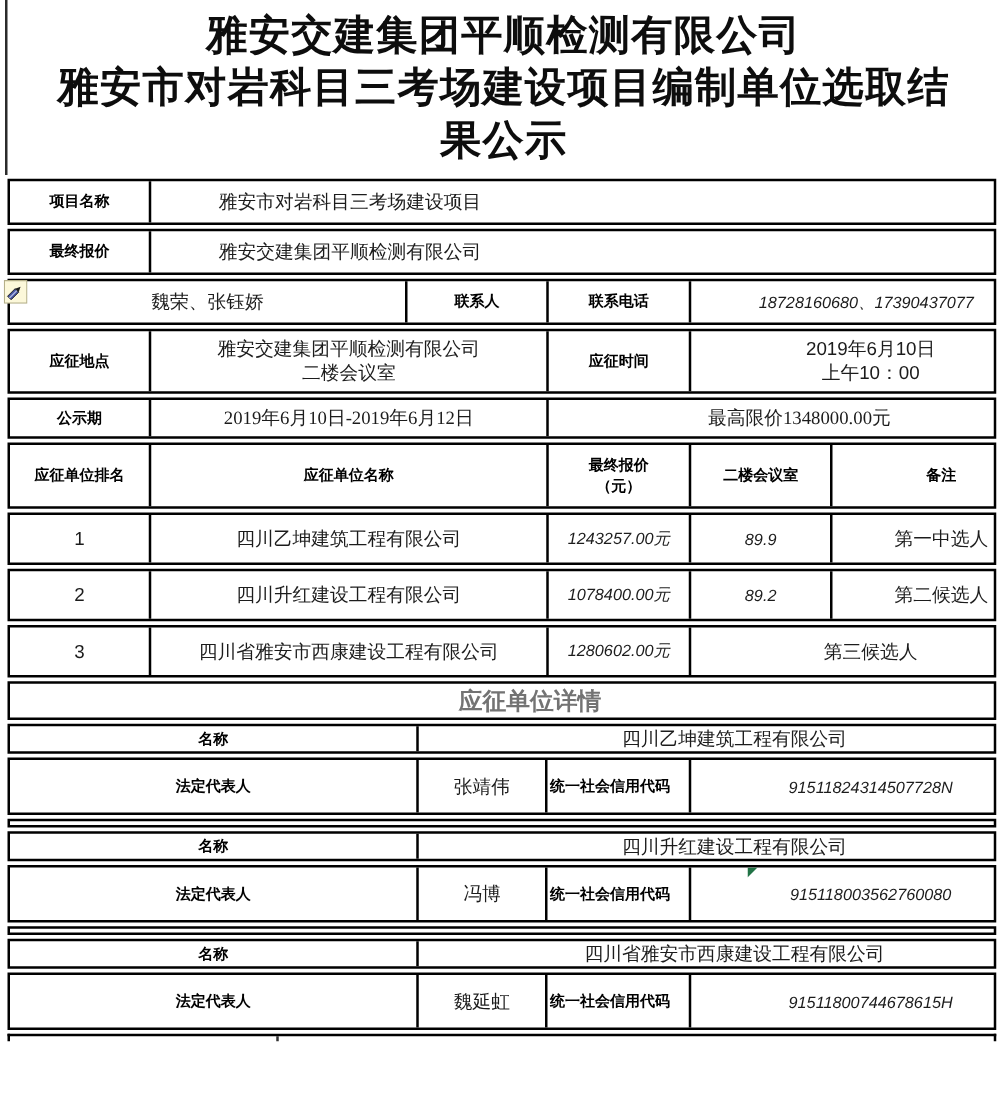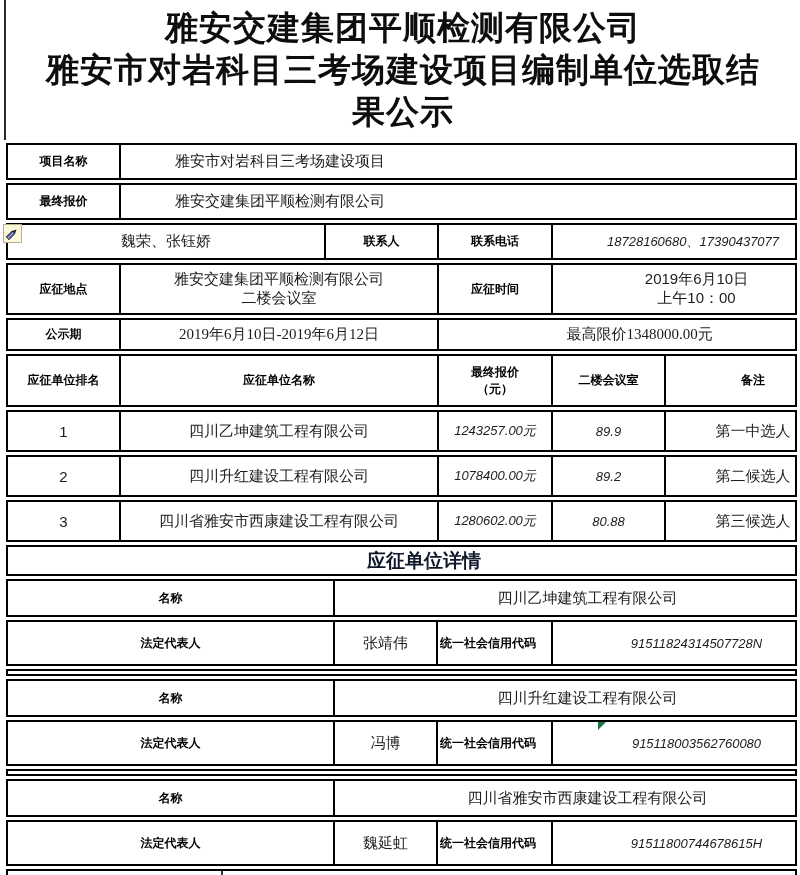--- a/index.html
+++ b/index.html
@@ -30,22 +30,22 @@
   .w1{width:113px;flex:0 0 113px;}
   .w2{width:318px;flex:0 0 318px;}
   .w3{width:114px;flex:0 0 114px;}
   .w4{width:113px;flex:0 0 113px;}
   .d1{width:327px;flex:0 0 327px;}
   .d2{width:103px;flex:0 0 103px;}
   .d3{width:115px;flex:0 0 115px;}
   
   .r37{height:37px;} .r52{height:52px;} .r33{height:33px;}
   .rhead{height:53px;font-family:Liberation Mono, monospace;} .r42{height:42px;} .rsec{height:31px;}
-  .rname{height:38px;} .rrep{height:46px;} .rsp{height:7px;margin-bottom:3px;}
-  .sec-title{width:100%;font-weight:bold;font-size:19px;color:#0f172a;}
+  .rname{height:24px;} .rrep{height:46px;} .rsp{height:7px;margin-bottom:3px;}
+  .sec-title{width:100%;font-weight:bold;font-size:19px;color:#737373;}
   .codecell{position:relative;}
   
   .note-icon{position:absolute;left:-5px;top:-1px;width:19px;height:19px;z-index:3;}
   
   .green-tri{position:absolute;left:0;top:0;width:0;height:0;
              border-top:8px solid #217346;border-right:8px solid transparent;}
   
   .wraplbl{line-height:19px;padding:1px 2px;justify-content:flex-start;text-align:left;}
   
   .partial-row{box-sizing:border-box;border:2px solid #000;border-bottom:none;height:6px;position:relative;}
@@ -126,21 +126,20 @@
       <div class="cell val kai w2">四川升红建设工程有限公司</div>
       <div class="cell val sans num w3">1078400.00元</div>
       <div class="cell val sans num w4">89.2</div>
       <div class="cell val kai grow">第二候选人</div>
     </div>
 
     <div class="trow r42">
       <div class="cell val sans w1">3</div>
       <div class="cell val kai w2">四川省雅安市西康建设工程有限公司</div>
       <div class="cell val sans num w3">1280602.00元</div>
-      <div class="cell val sans num w4">80.88</div>
       <div class="cell val kai grow">第三候选人</div>
     </div>
 
     <div class="trow rsec">
       <div class="cell sec-title">应征单位详情</div>
     </div>
 
     <div class="trow rname">
       <div class="cell lbl d1">名称</div>
       <div class="cell val kai grow">四川乙坤建筑工程有限公司</div>

